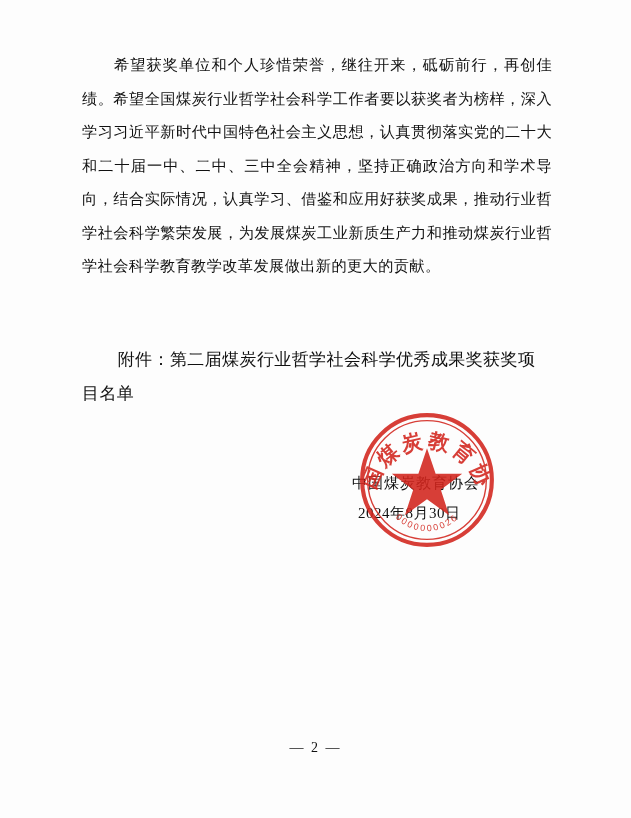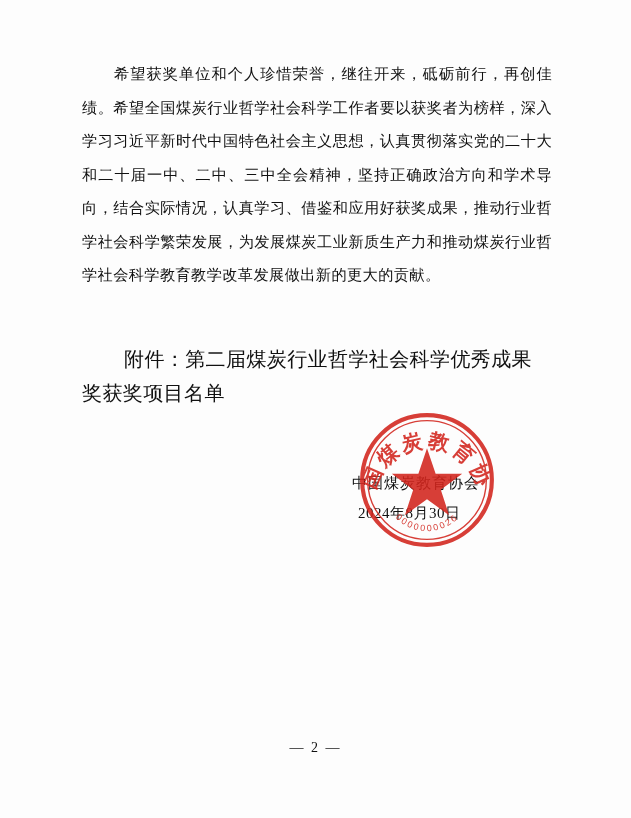--- a/index.html
+++ b/index.html
@@ -18,42 +18,41 @@
   .page {
     position: absolute;
     left: 0; top: 0;
     width: 631px;
     height: 818px;
     background: #fdfdfd;
   }
   .body-text {
     position: absolute;
     left: 82px;
-    top: 59px;
+    top: 48px;
     width: 470px;
-    font-family: Liberation Mono, monospace;
   }
   .para {
     font-size: 15.2px;
     line-height: 33.5px;
     text-align: justify;
     text-justify: inter-ideograph;
     letter-spacing: 0.4px;
     margin: 0;
     color: #111;
   }
   .para.indent {
     text-indent: 2.1em;
   }
   .attachment {
     position: absolute;
     left: 82px;
     top: 343px;
     width: 470px;
-    font-size: 20px;
+    font-size: 17px;
     line-height: 33.5px;
     letter-spacing: 0.4px;
     text-indent: 2.1em;
     color: #111;
   }
   
   .sign-block {
     position: absolute;
     left: 330px;
     top: 408px;

